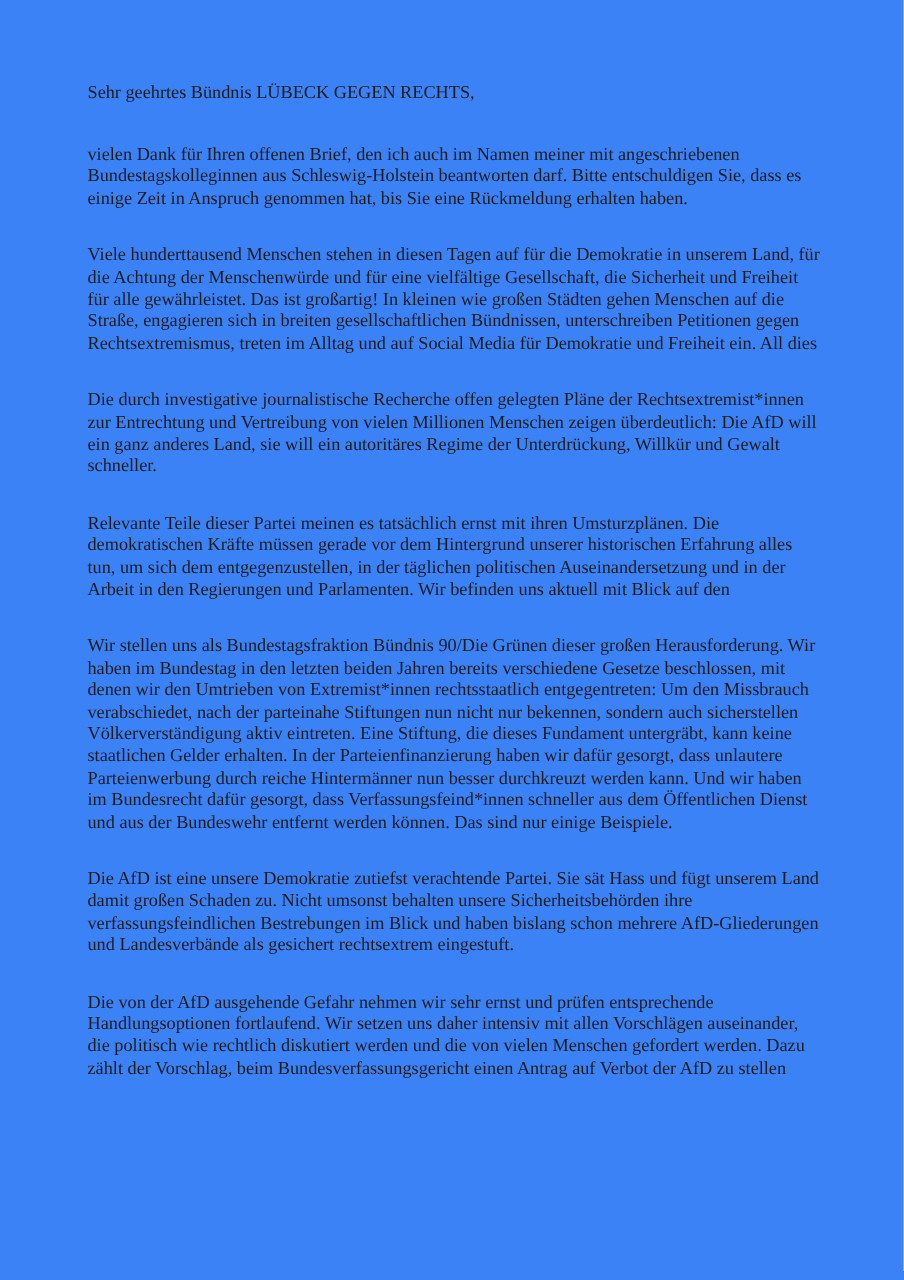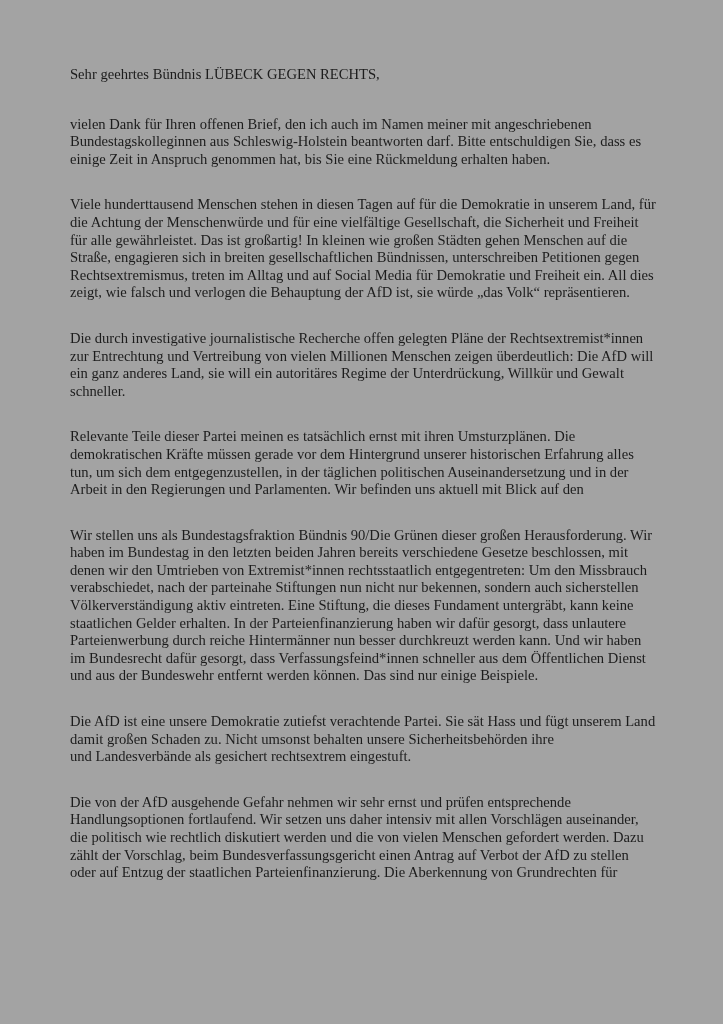--- a/index.html
+++ b/index.html
@@ -12,21 +12,21 @@
       height: 1024px;
       overflow: hidden;
       position: relative;
     }
     .page {
       position: absolute;
       left: 0;
       top: 0;
       width: 723px;
       height: 1024px;
-      background: #a3a3a3;
+      background: #3b82f6;
     }
     .letter {
       position: absolute;
       left: 70px;
       top: 66px;
       width: 600px;
       font-family: "Liberation Serif", "DejaVu Serif", serif;
       font-size: 14.6px;
       line-height: 17.6px;
       color: #1c1c1c;
@@ -57,21 +57,20 @@
       <span class="line">Bundestagskolleginnen aus Schleswig-Holstein beantworten darf. Bitte entschuldigen Sie, dass es</span>
       <span class="line">einige Zeit in Anspruch genommen hat, bis Sie eine Rückmeldung erhalten haben.</span>
     </p>
 
     <p class="para">
       <span class="line">Viele hunderttausend Menschen stehen in diesen Tagen auf für die Demokratie in unserem Land, für</span>
       <span class="line">die Achtung der Menschenwürde und für eine vielfältige Gesellschaft, die Sicherheit und Freiheit</span>
       <span class="line">für alle gewährleistet. Das ist großartig! In kleinen wie großen Städten gehen Menschen auf die</span>
       <span class="line">Straße, engagieren sich in breiten gesellschaftlichen Bündnissen, unterschreiben Petitionen gegen</span>
       <span class="line">Rechtsextremismus, treten im Alltag und auf Social Media für Demokratie und Freiheit ein. All dies</span>
-      <span class="line">zeigt, wie falsch und verlogen die Behauptung der AfD ist, sie würde „das Volk“ repräsentieren.</span>
     </p>
 
     <p class="para">
       <span class="line">Die durch investigative journalistische Recherche offen gelegten Pläne der Rechtsextremist*innen</span>
       <span class="line">zur Entrechtung und Vertreibung von vielen Millionen Menschen zeigen überdeutlich: Die AfD will</span>
       <span class="line">ein ganz anderes Land, sie will ein autoritäres Regime der Unterdrückung, Willkür und Gewalt</span>
       <span class="line">schneller.</span>
     </p>
 
     <p class="para">
@@ -89,25 +88,25 @@
       <span class="line">Völkerverständigung aktiv eintreten. Eine Stiftung, die dieses Fundament untergräbt, kann keine</span>
       <span class="line">staatlichen Gelder erhalten. In der Parteienfinanzierung haben wir dafür gesorgt, dass unlautere</span>
       <span class="line">Parteienwerbung durch reiche Hintermänner nun besser durchkreuzt werden kann. Und wir haben</span>
       <span class="line">im Bundesrecht dafür gesorgt, dass Verfassungsfeind*innen schneller aus dem Öffentlichen Dienst</span>
       <span class="line">und aus der Bundeswehr entfernt werden können. Das sind nur einige Beispiele.</span>
     </p>
 
     <p class="para">
       <span class="line">Die AfD ist eine unsere Demokratie zutiefst verachtende Partei. Sie sät Hass und fügt unserem Land</span>
       <span class="line">damit großen Schaden zu. Nicht umsonst behalten unsere Sicherheitsbehörden ihre</span>
+      <span class="line">verfassungsfeindlichen Bestrebungen im Blick und haben bislang schon mehrere AfD-Gliederungen</span>
       <span class="line">und Landesverbände als gesichert rechtsextrem eingestuft.</span>
     </p>
 
     <p class="para">
       <span class="line">Die von der AfD ausgehende Gefahr nehmen wir sehr ernst und prüfen entsprechende</span>
       <span class="line">Handlungsoptionen fortlaufend. Wir setzen uns daher intensiv mit allen Vorschlägen auseinander,</span>
       <span class="line">die politisch wie rechtlich diskutiert werden und die von vielen Menschen gefordert werden. Dazu</span>
       <span class="line">zählt der Vorschlag, beim Bundesverfassungsgericht einen Antrag auf Verbot der AfD zu stellen</span>
-      <span class="line">oder auf Entzug der staatlichen Parteienfinanzierung. Die Aberkennung von Grundrechten für</span>
     </p>
 
   </div>
 </div>
 
 </body></html>

